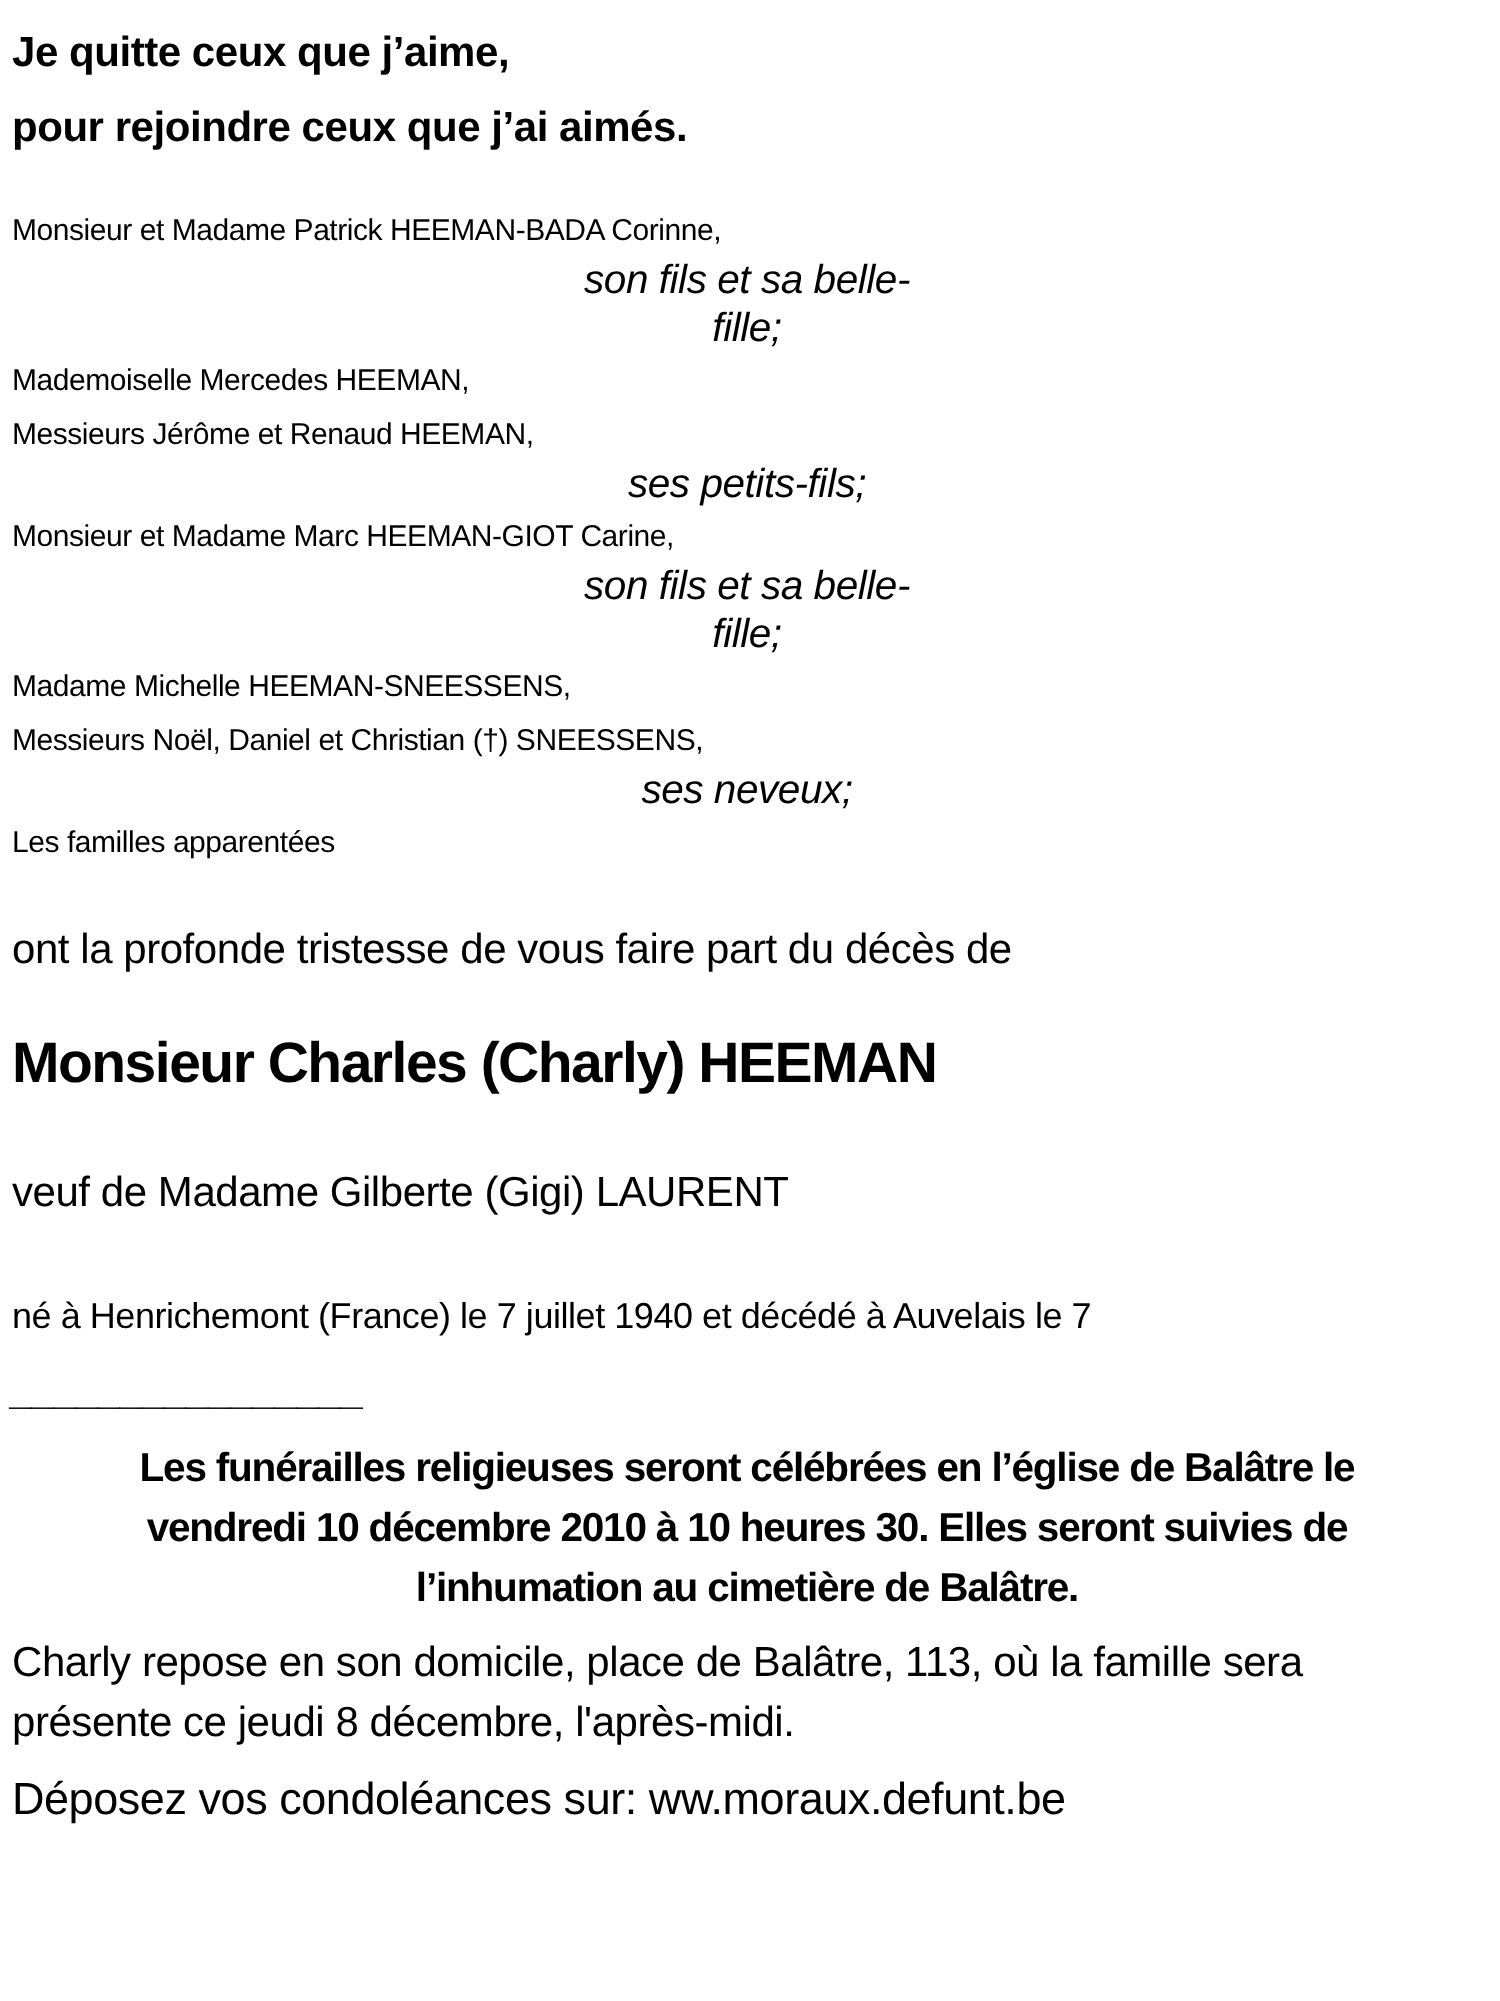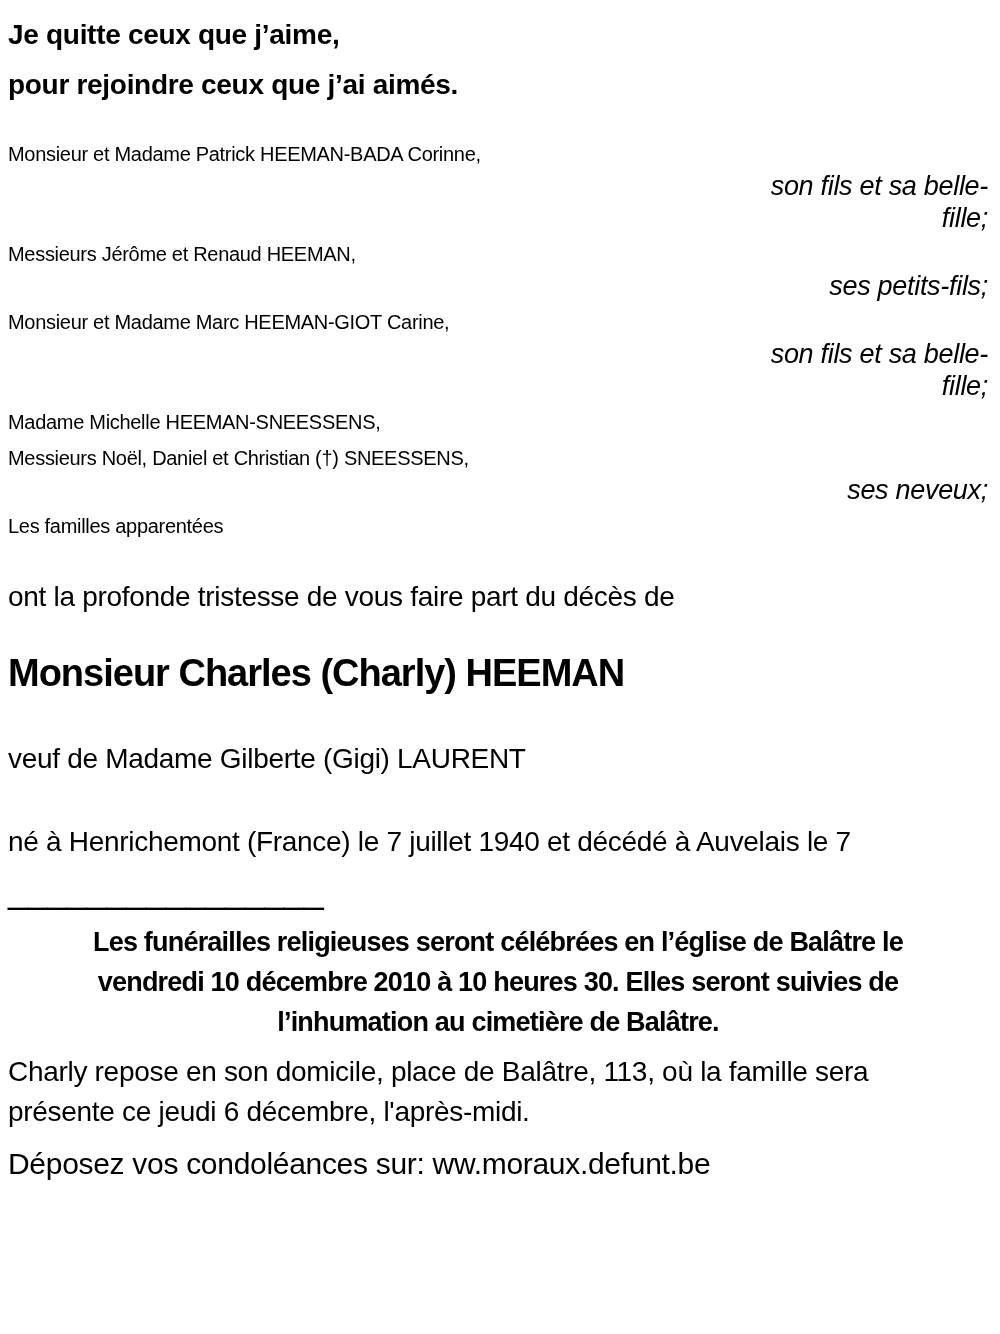--- a/index.html
+++ b/index.html
@@ -36,21 +36,21 @@
   }
   .family-name {
     font-size: 20px;
     line-height: 32px;
     white-space: nowrap;
   }
   .relation-line {
     font-size: 27px;
     font-style: italic;
     line-height: 32px;
-    text-align: right;
+    text-align: center;
     white-space: nowrap;
   }
   .announcement {
     margin-top: 38px;
     font-size: 28px;
     line-height: 34px;
     white-space: nowrap;
   }
   .deceased-name {
     margin-top: 36px;
@@ -61,33 +61,34 @@
     white-space: nowrap;
   }
   .widower {
     margin-top: 46px;
     font-size: 28px;
     line-height: 34px;
     white-space: nowrap;
   }
   .birth-death {
     margin-top: 46px;
-    font-size: 28px;
+    font-size: 24px;
     line-height: 40px;
   }
   .birth-death .text-line,
   .funeral .text-line,
   .repose .text-line {
     white-space: nowrap;
   }
   .separator {
     margin-top: 12px;
-    font-size: 36px;
+    font-size: 27px;
     line-height: 34px;
     white-space: nowrap;
+    font-style: italic;
   }
   .funeral {
     margin-top: 14px;
     font-size: 27px;
     font-weight: 700;
     line-height: 40px;
     letter-spacing: -0.8px;
     text-align: center;
   }
   .repose {
@@ -114,20 +115,21 @@
 
   <div class="family">
 
     <div class="family-row">
       <div class="family-name">Monsieur et Madame Patrick HEEMAN-BADA Corinne,</div>
       <div class="relation-line">son fils et sa belle-</div>
       <div class="relation-line">fille;</div>
     </div>
 
     <div class="family-row">
+      <div class="family-name">Mademoiselle Mercedes HEEMAN,</div>
     </div>
 
     <div class="family-row">
       <div class="family-name">Messieurs Jérôme et Renaud HEEMAN,</div>
       <div class="relation-line">ses petits-fils;</div>
     </div>
 
     <div class="family-row">
       <div class="family-name">Monsieur et Madame Marc HEEMAN-GIOT Carine,</div>
       <div class="relation-line">son fils et sa belle-</div>
@@ -162,18 +164,18 @@
   <div class="separator">________________</div>
 
   <div class="funeral">
     <div class="text-line">Les funérailles religieuses seront célébrées en l’église de Balâtre le</div>
     <div class="text-line">vendredi 10 décembre 2010 à 10 heures 30. Elles seront suivies de</div>
     <div class="text-line">l’inhumation au cimetière de Balâtre.</div>
   </div>
 
   <div class="repose">
     <div class="text-line">Charly repose en son domicile, place de Balâtre, 113, où la famille sera</div>
-    <div class="text-line">présente ce jeudi 6 décembre, l'après-midi.</div>
+    <div class="text-line">présente ce jeudi 8 décembre, l'après-midi.</div>
   </div>
 
   <div class="condolences">Déposez vos condoléances sur: ww.moraux.defunt.be</div>
 
 </div>
 
 </body></html>

